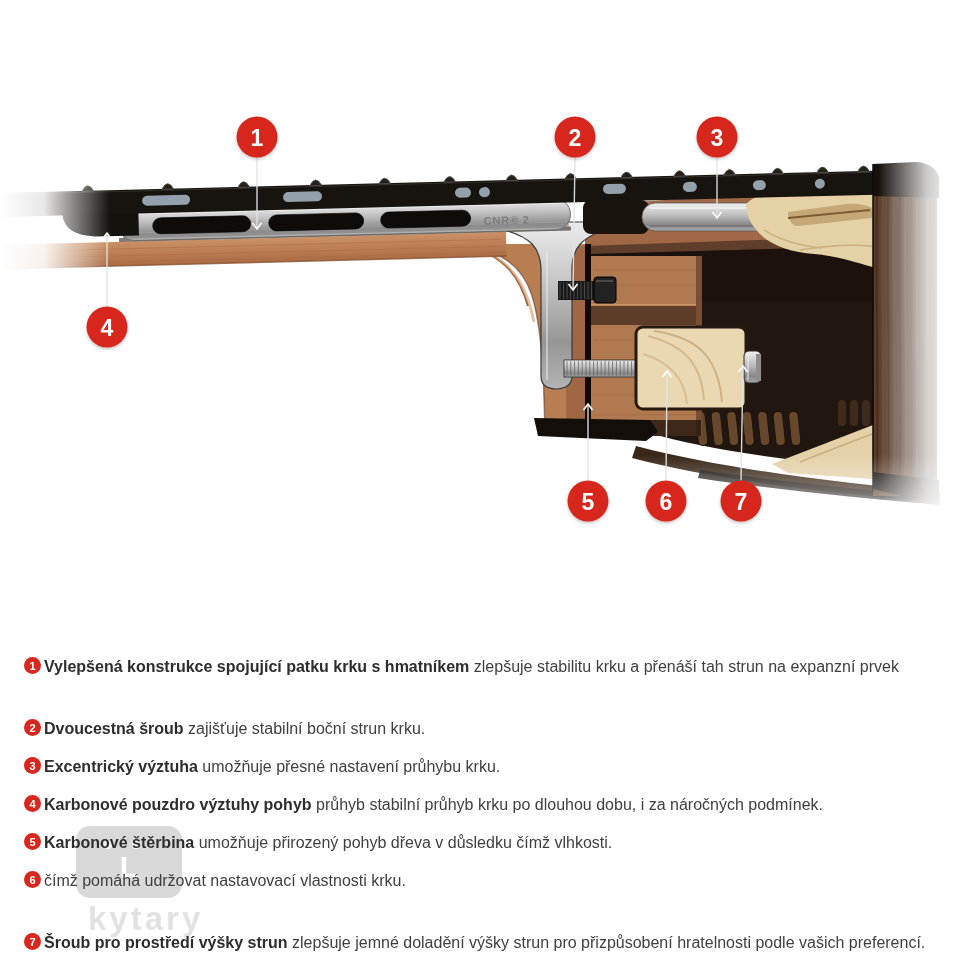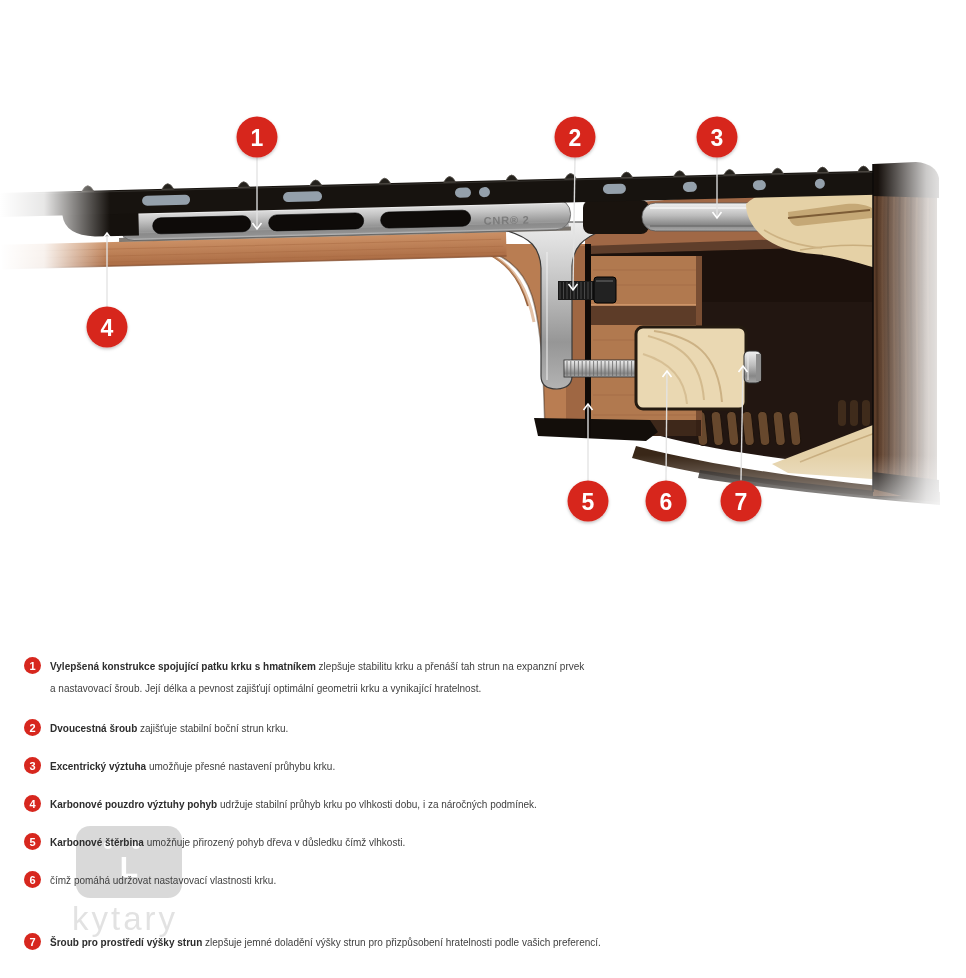--- a/index.html
+++ b/index.html
@@ -8,28 +8,28 @@
   svg{display:block;}
   svg text{font-family:"Liberation Sans",sans-serif;}
 
   
   .watermark{position:absolute;left:72px;top:826px;width:140px;z-index:1;opacity:.5;pointer-events:none;}
   .wm-logo{width:106px;height:72px;background:#b5b5b5;border-radius:14px;position:relative;margin-left:4px;}
   .wm-eye{position:absolute;width:8px;height:8px;border-radius:50%;background:#fff;opacity:.85;top:15px;}
   .wm-eye.e1{left:28px;} .wm-eye.e2{left:56px;}
   .wm-letter{position:absolute;left:0;right:0;top:26px;text-align:center;color:#fff;
              font-size:30px;font-weight:bold;line-height:1;}
-  .wm-text{margin-top:4px;font-size:33px;font-weight:normal;color:#c6c6c6;letter-spacing:3px;line-height:1;}
+  .wm-text{margin-top:4px;font-size:33px;font-weight:bold;color:#c6c6c6;letter-spacing:3px;line-height:1;margin-left:16px;}
 
   
   .legend{position:absolute;left:0;top:0;width:966px;z-index:2;}
   .legend-item{position:absolute;left:24px;width:930px;}
   .lnum{position:absolute;left:0;top:1px;width:17px;height:17px;border-radius:50%;
         color:#fff;font-size:11px;font-weight:bold;display:flex;align-items:center;justify-content:center;}
-  .ltext{margin:0 0 0 26px;font-size:10px;line-height:21.5px;color:#3f3f3f;}
+  .ltext{margin:0 0 0 20px;font-size:16px;line-height:21.5px;color:#3f3f3f;}
   .lline{white-space:nowrap;}
   .lline b{font-weight:bold;color:#2d2d2d;}
 </style>
 </head>
 <body>
 
 <div class="stage">
 
   <svg id="illo" width="966" height="630" viewBox="0 0 966 630">
     <defs>
@@ -337,42 +337,41 @@
       <span class="wm-letter">L</span>
     </div>
     <div class="wm-text">kytary</div>
   </div>
 
   <div class="legend" id="legend">
     <div class="legend-item" style="top: 656px;">
       <span class="lnum" style="background: rgb(215, 39, 30);">1</span>
       <div class="ltext">
           <div class="lline"><b>Vylepšená konstrukce spojující patku krku s hmatníkem</b><span> zlepšuje stabilitu krku a přenáší tah strun na expanzní prvek</span></div>
-          <div class="lline"><span>a nastavovací šroub. Její délka a pevnost zajišťují optimální geometrii krku a vynikající hratelnost.</span></div>
         </div>
     </div>
 
     <div class="legend-item" style="top: 718px;">
       <span class="lnum" style="background: rgb(215, 39, 30);">2</span>
       <div class="ltext">
           <div class="lline"><b>Dvoucestná šroub</b><span> zajišťuje stabilní boční strun krku.</span></div>
         </div>
     </div>
 
     <div class="legend-item" style="top: 756px;">
       <span class="lnum" style="background: rgb(215, 39, 30);">3</span>
       <div class="ltext">
           <div class="lline"><b>Excentrický výztuha</b><span> umožňuje přesné nastavení průhybu krku.</span></div>
         </div>
     </div>
 
     <div class="legend-item" style="top: 794px;">
       <span class="lnum" style="background: rgb(215, 39, 30);">4</span>
       <div class="ltext">
-          <div class="lline"><b>Karbonové pouzdro výztuhy pohyb</b><span> udržuje stabilní průhyb krku po vlhkosti dobu, i za náročných podmínek.</span></div>
+          <div class="lline"><b>Karbonové pouzdro výztuhy pohyb</b><span> průhyb stabilní průhyb krku po dlouhou dobu, i za náročných podmínek.</span></div>
         </div>
     </div>
 
     <div class="legend-item" style="top: 832px;">
       <span class="lnum" style="background: rgb(215, 39, 30);">5</span>
       <div class="ltext">
           <div class="lline"><b>Karbonové štěrbina</b><span> umožňuje přirozený pohyb dřeva v důsledku čímž vlhkosti.</span></div>
         </div>
     </div>
 

